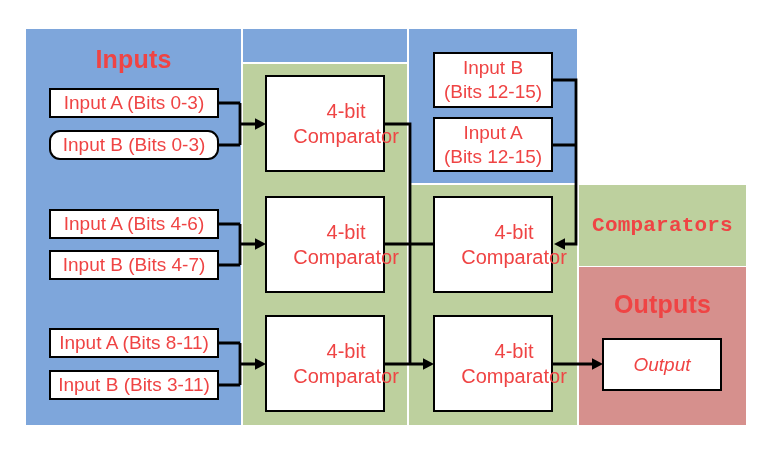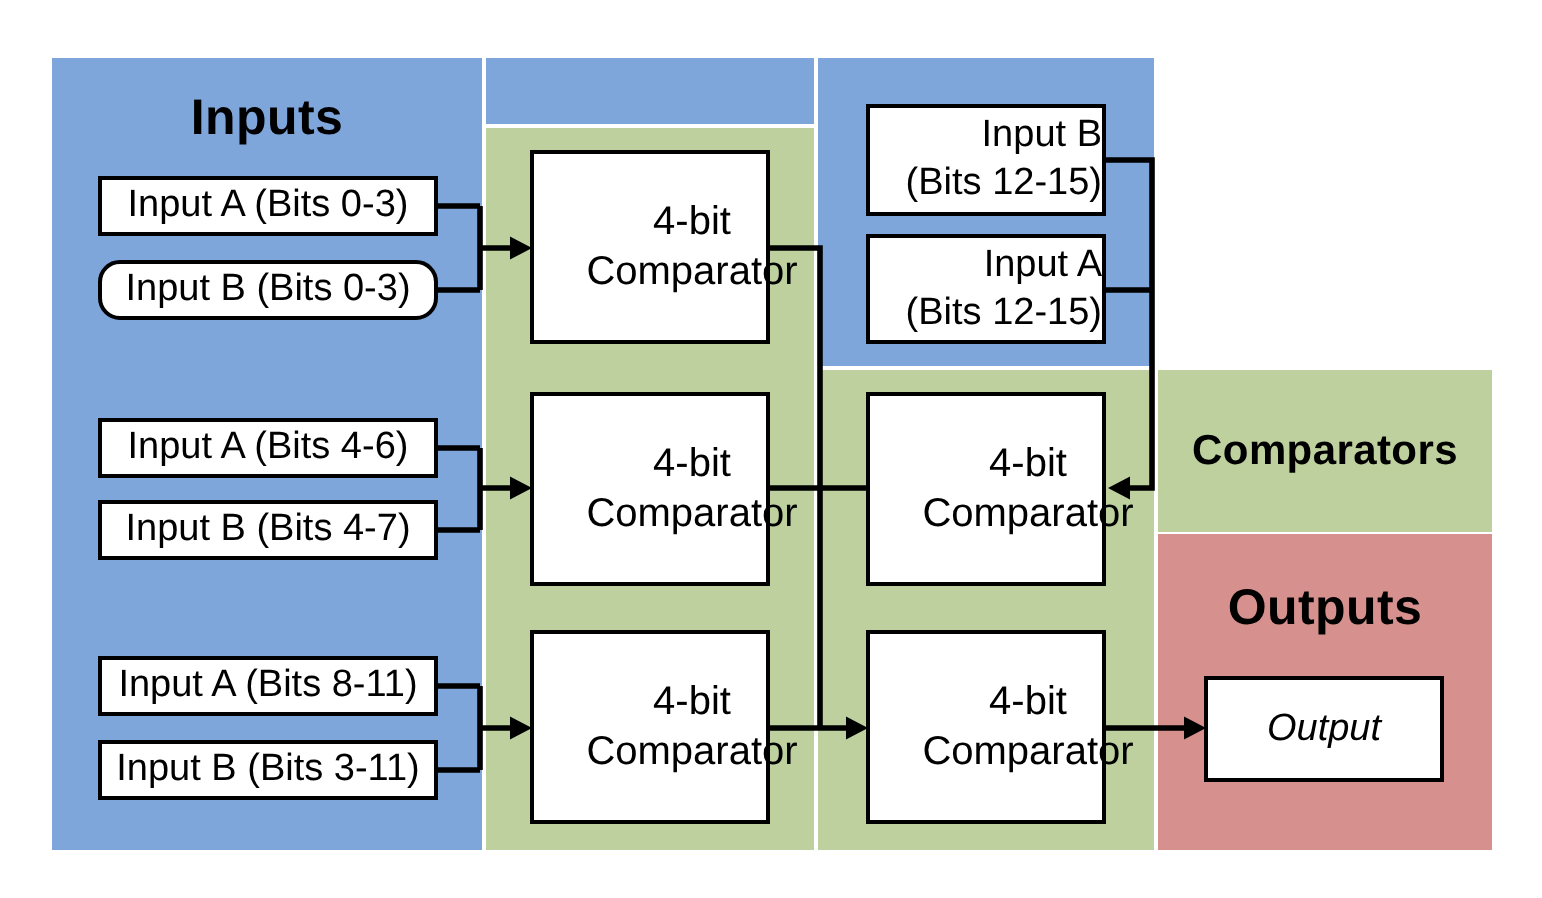--- a/index.html
+++ b/index.html
@@ -1,55 +1,55 @@
 <!DOCTYPE html>
 <html><head>
 <meta charset="utf-8">
 <style>
   html,body{margin:0;padding:0;background:#fff;}
   .stage{
     position:relative;width:771px;height:449px;background:#fff;overflow:hidden;
-    font-family:"Liberation Sans", sans-serif;color:#000000;
+    font-family:"Liberation Sans", sans-serif;color:#ef4444;
   }
   .region{position:absolute;}
   .region.blue{background:#7ea6db;}
   .region.green{background:#bdd09e;}
   .region.red{background:#d6908d;}
   .title{
     position:absolute;font-weight:bold;text-align:center;
     line-height:1.15;letter-spacing:0.2px;
   }
   .title.big{font-size:25px;}
   .title.mid{font-size:21px;}
   .box{
     position:absolute;background:#fff;border:2.5px solid #000;box-sizing:border-box;
     display:flex;flex-direction:column;align-items:center;justify-content:center;
     text-align:center;
   }
   .box.in1{font-size:19px;line-height:22px;}
-  .box.in2{font-size:19px;line-height:24px;align-items:flex-end;}
+  .box.in2{font-size:19px;line-height:24px;}
   .box.cmp{font-size:20px;line-height:25px;padding-left:42px;}
   .box.out{font-size:19px;line-height:22px;font-style:italic;}
   svg.wires{position:absolute;left:0;top:0;pointer-events:none;}
 </style>
 </head>
 <body>
 
 <div class="stage">
 
   <div class="region blue" style="left:26px;top:29px;width:215px;height:396px;"></div>
   <div class="region blue" style="left:243px;top:29px;width:164px;height:33px;"></div>
   <div class="region green" style="left:243px;top:64px;width:164px;height:361px;"></div>
   <div class="region blue" style="left:409px;top:29px;width:168px;height:154px;"></div>
   <div class="region green" style="left:409px;top:185px;width:168px;height:240px;"></div>
   <div class="region green" style="left:579px;top:185px;width:167px;height:81px;"></div>
   <div class="region red" style="left:579px;top:267px;width:167px;height:158px;"></div>
 
   <div class="title big" style="left:26px;top:45px;width:215px;">Inputs</div>
-  <div class="title mid" style="left:579px;top:214px;width:167px;">Comparators</div>
+  <div class="title mid" style="left:579px;top:214px;width:167px;font-family:Liberation Mono, monospace;">Comparators</div>
   <div class="title big" style="left:579px;top:290px;width:167px;">Outputs</div>
 
   <svg class="wires" width="771" height="449" viewBox="0 0 771 449">
     <g stroke="#000" stroke-width="2.8" fill="none">
       <path d="M217 103 H240 M217 145 H240 M240 103 V145 M240 124 H256"></path>
       <path d="M217 224 H240 M217 265 H240 M240 224 V265 M240 244 H256"></path>
       <path d="M217 343 H240 M217 385 H240 M240 343 V385 M240 364 H256"></path>
       <path d="M384 124 H410 V364"></path>
       <path d="M384 244 H434"></path>
       <path d="M384 364 H424"></path>

